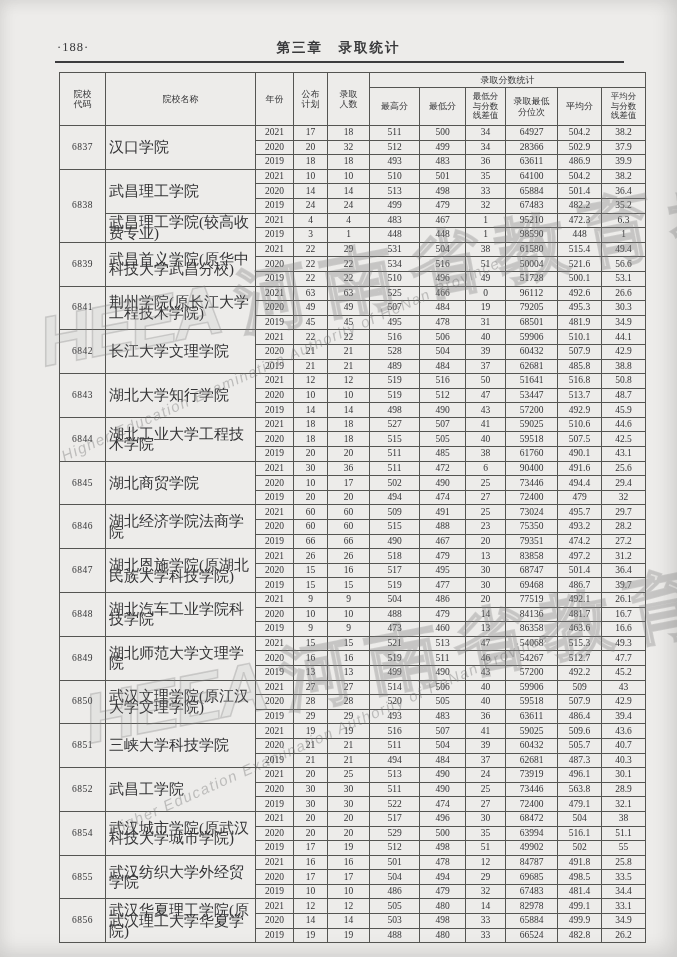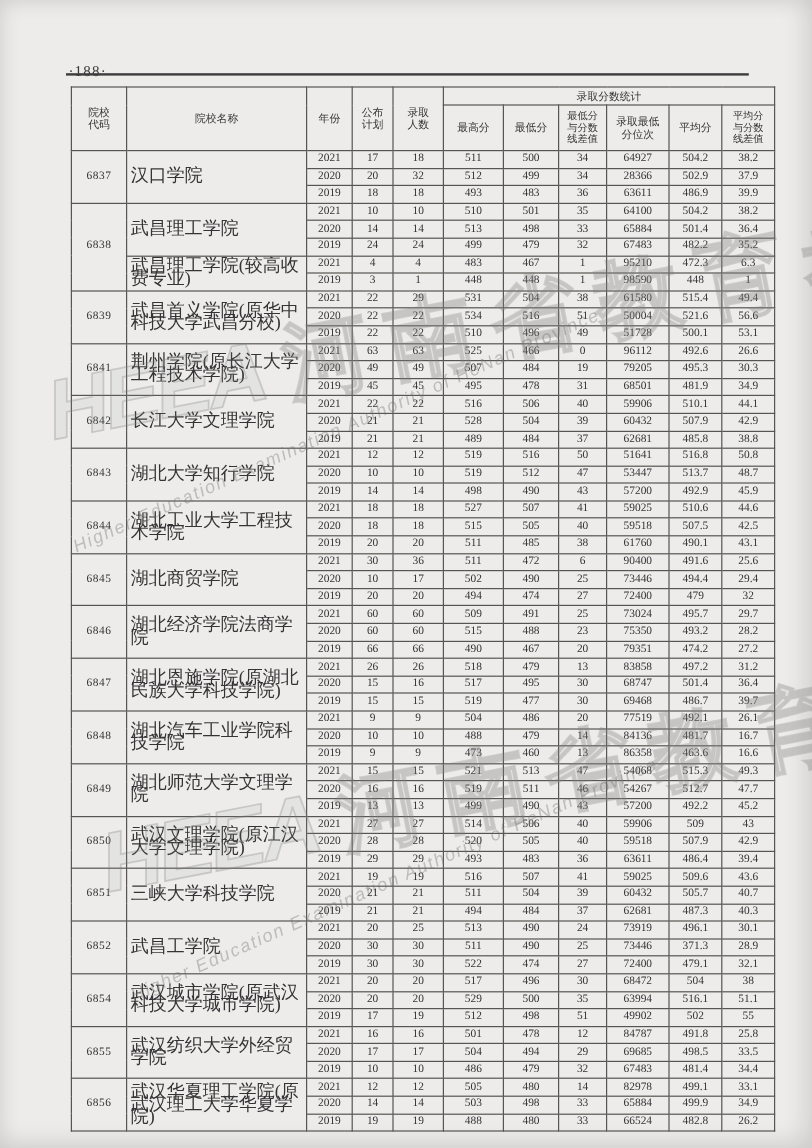--- a/index.html
+++ b/index.html
@@ -5,21 +5,21 @@
   html,body { margin:0; padding:0; background:#cfcecc; }
   .page {
     position:relative; width:677px; height:957px; margin:0 auto;
     background:#edecea;
     box-shadow: inset -10px 0 18px rgba(0,0,0,0.07), inset 0 -10px 18px rgba(0,0,0,0.06), inset 6px 6px 14px rgba(0,0,0,0.04);
     overflow:hidden;
     font-family:"Liberation Serif", serif;
     color:#39393b;
   }
   
-  .page-num { position:absolute; top:52px; left:57px; font-size:12.5px; letter-spacing:1px; }
+  .page-num { position:absolute; top:40px; left:57px; font-size:12.5px; letter-spacing:1px; }
   .chapter  { position:absolute; top:39px; left:0; right:0; text-align:center; font-size:13.5px; font-weight:bold; letter-spacing:2px; }
   .head-rule{ position:absolute; top:61px; left:55px; width:569px; height:2px; background:#3c3c3e; }
 
   
   .tbl-wrap { position:absolute; top:72px; left:59px; width:565px; z-index:2; }
   table { border-collapse:collapse; table-layout:fixed; width:565px; }
   th, td { border:1px solid #555552; padding:0 1px; text-align:center; vertical-align:middle;
            font-size:9.5px; line-height:11px; font-weight:normal; color:#343436; }
   table { border:1.5px solid #454545; }
   thead th { font-size:9px; }
@@ -51,20 +51,21 @@
     font-size:15px; letter-spacing:1.5px; color:rgba(110,110,110,0.38);
     transform-origin:left center;
   }
 </style>
 </head>
 <body>
 
 <div class="page">
 
   <div class="page-num">·188·</div>
+  <div class="chapter">第三章　录取统计</div>
   <div class="head-rule"></div>
 
   <div class="wm wm-band" style="left:40px; top:295px; transform:rotate(-11deg);">
     <span class="wm-logo">HEEA</span>
     <span class="wm-cn">河南省教育考试院</span>
   </div>
   <div class="wm wm-en" style="left:62px; top:448px; transform:rotate(-24deg);">Higher Education Examination Authority of HeNan Province</div>
 
   <div class="wm wm-band" style="left:85px; top:672px; transform:rotate(-11deg);">
     <span class="wm-logo">HEEA</span>
@@ -641,21 +642,21 @@
             <td>30.1</td>
           </tr>
           <tr>
             <td>2020</td>
             <td>30</td>
             <td>30</td>
             <td>511</td>
             <td>490</td>
             <td>25</td>
             <td>73446</td>
-            <td>371.3</td>
+            <td>563.8</td>
             <td>28.9</td>
           </tr>
           <tr>
             <td>2019</td>
             <td>30</td>
             <td>30</td>
             <td>522</td>
             <td>474</td>
             <td>27</td>
             <td>72400</td>

